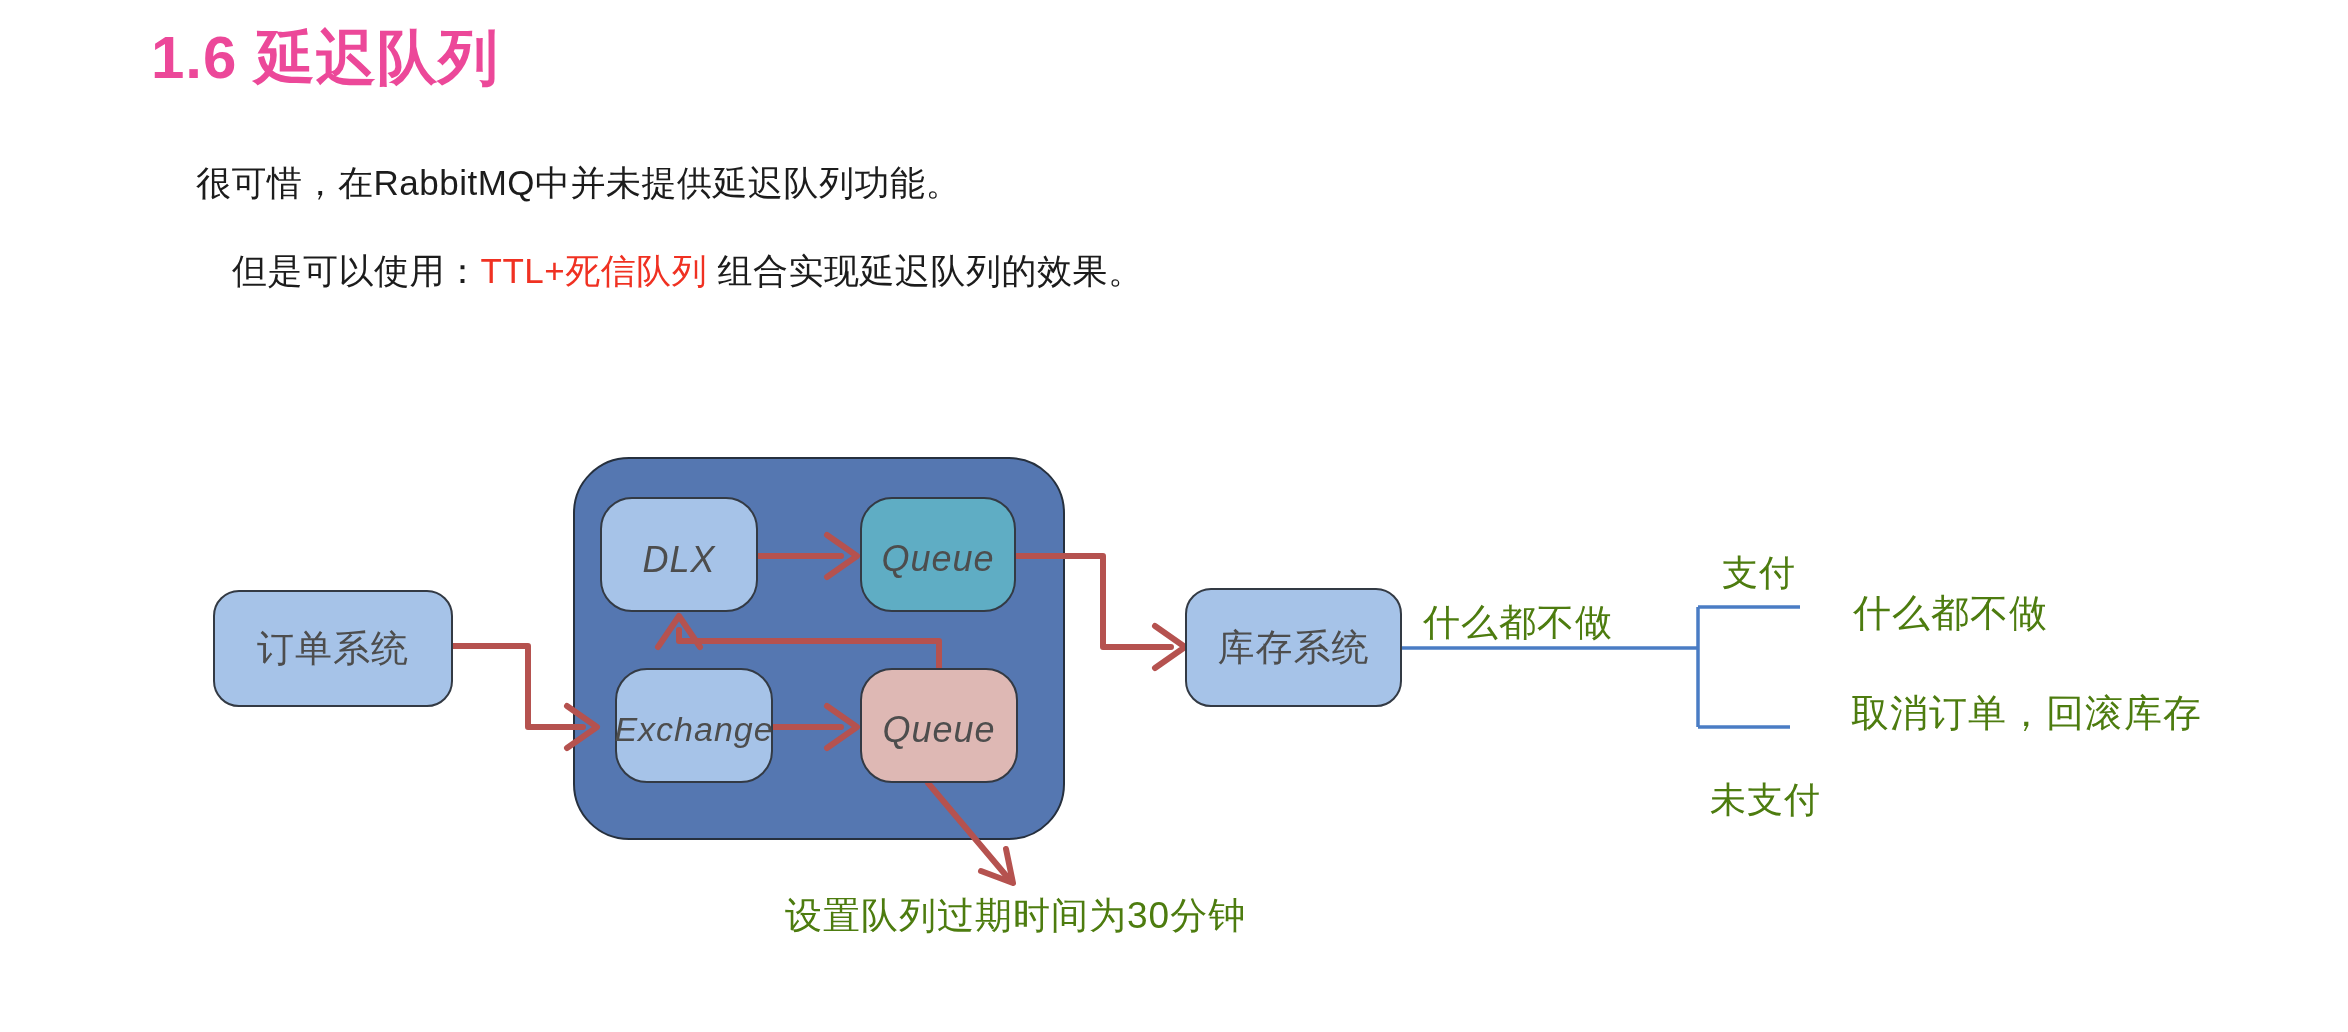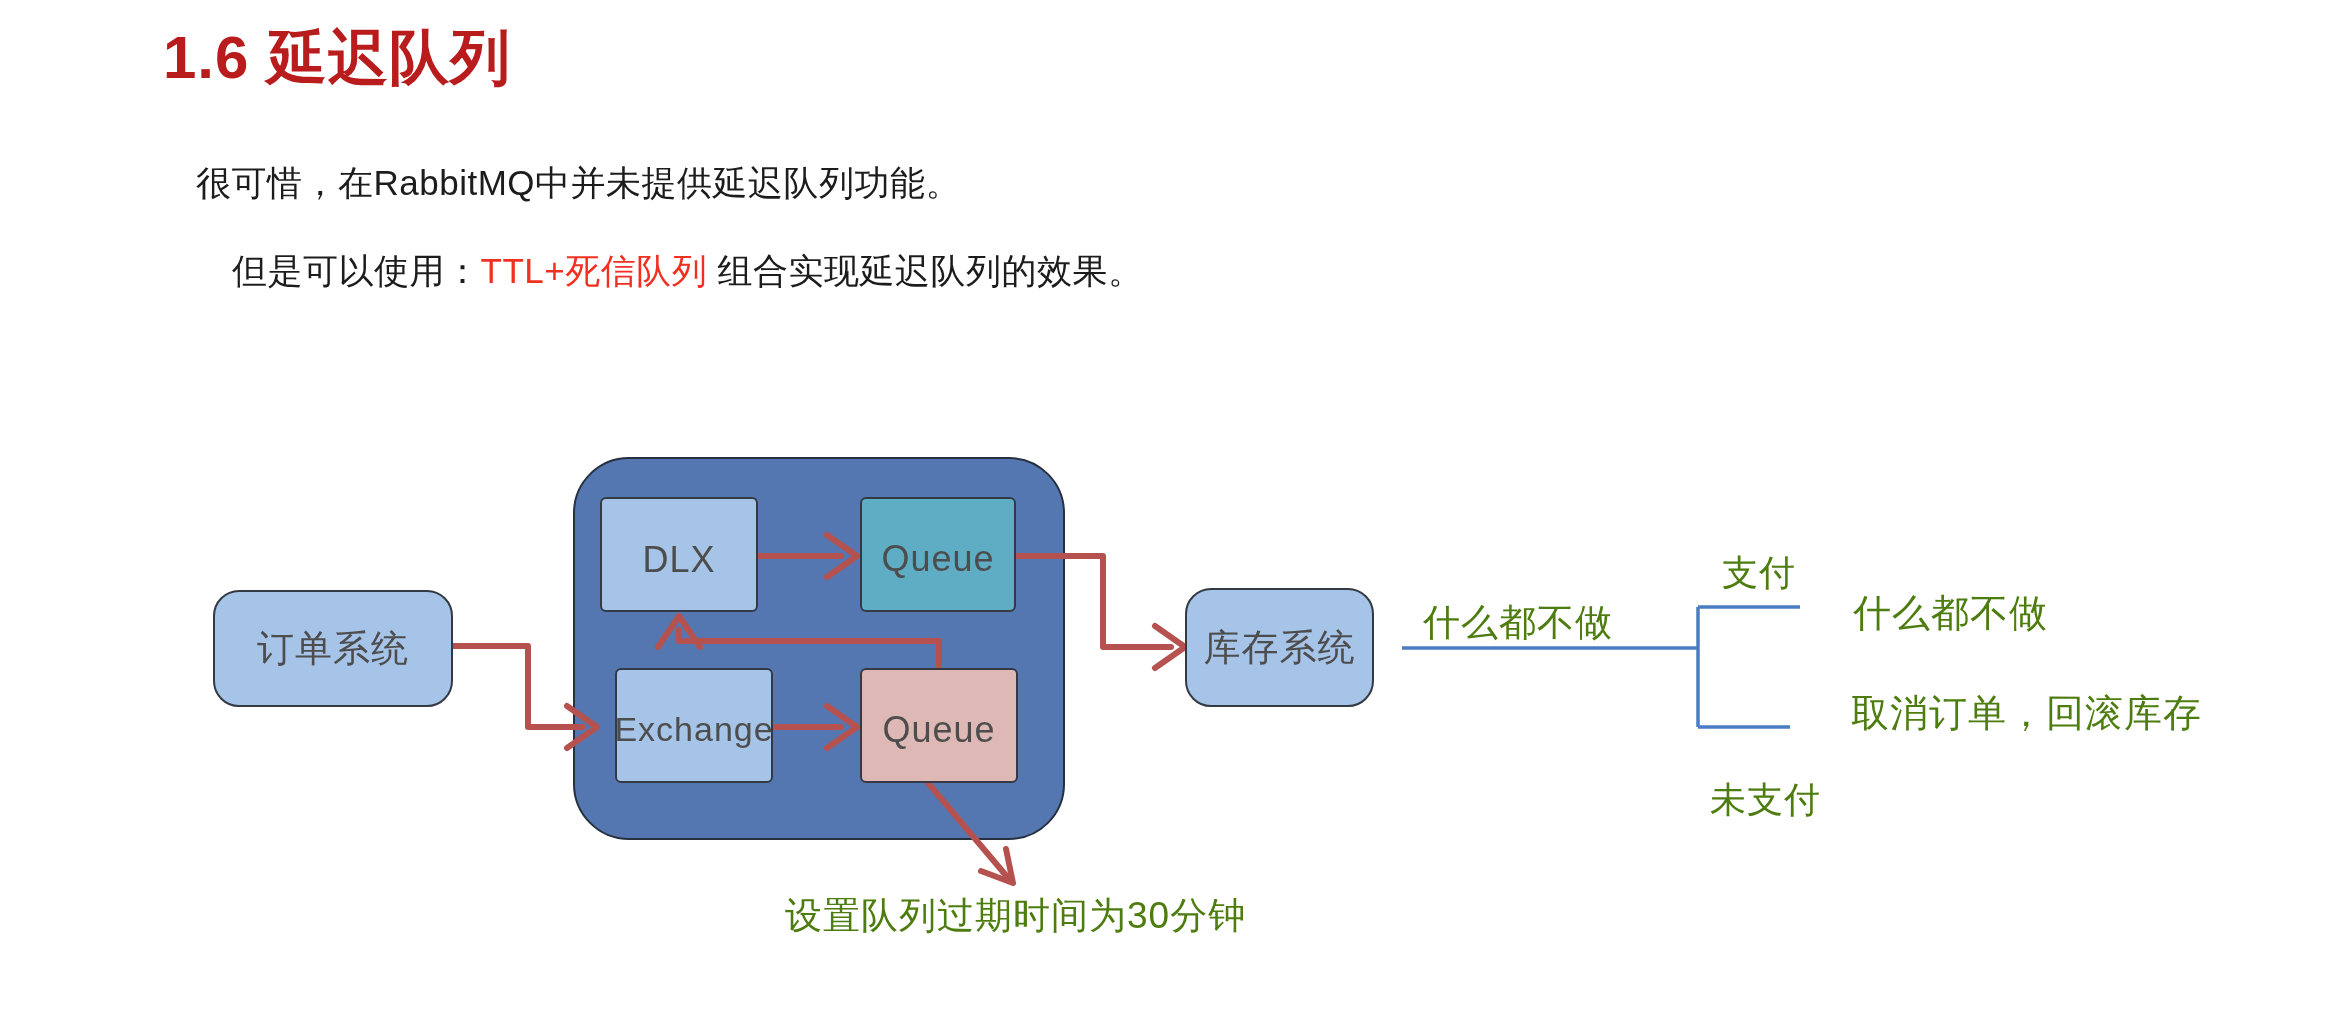--- a/index.html
+++ b/index.html
@@ -1,38 +1,38 @@
 <!DOCTYPE html>
 <html><head>
 <meta charset="utf-8">
 <style>
   html,body{margin:0;padding:0;background:#fff;}
   body{font-family:"Liberation Sans","DejaVu Sans",sans-serif;}
   .page{position:relative;width:2348px;height:1032px;background:#ffffff;overflow:hidden;}
 
-  .title{position:absolute;left:163px;top:18px;font-size:60px;font-weight:800;color:#b91c1c;letter-spacing:1px;}
+  .title{position:absolute;left:151px;top:18px;font-size:60px;font-weight:800;color:#ec4899;letter-spacing:1px;}
 
   .para{position:absolute;left:196px;font-size:35px;color:#1c1c1c;font-weight:500;letter-spacing:0.5px;white-space:nowrap;}
   .para.p1{top:160px;}
   .para.p2{top:248px;margin-left:36px;}
   .hl-red{color:#F03122;}
 
   
   .node{position:absolute;display:flex;align-items:center;justify-content:center;
         border:2px solid #333a44;border-radius:26px;background:#A6C3E8;
         color:#4d4d4d;font-size:37px;font-weight:500;letter-spacing:1px;box-sizing:border-box;}
   .container-box{position:absolute;left:573px;top:457px;width:492px;height:383px;
         background:#5577B1;border:2px solid #26303e;border-radius:56px;box-sizing:border-box;}
-  .inner{border-radius:6px;font-size:36px;}
+  .inner{border-radius:32px;font-size:36px;font-style:italic;}
   .n-order{left:213px;top:590px;width:240px;height:117px;text-align:center;}
   .n-dlx{left:600px;top:497px;width:158px;height:115px;padding-top:10px;}
   .n-dlxq{left:860px;top:497px;width:156px;height:115px;background:#5FADC4;padding-top:8px;}
   .n-exch{left:615px;top:668px;width:158px;height:115px;font-size:34px;padding-top:8px;}
   .n-q{left:860px;top:668px;width:158px;height:115px;background:#DEB8B4;padding-top:8px;}
-  .n-inv{left:1185px;top:588px;width:189px;height:119px;}
+  .n-inv{left:1185px;top:588px;width:217px;height:119px;}
 
   svg.wires{position:absolute;left:0;top:0;width:2348px;height:1032px;pointer-events:none;}
   .red{stroke:#B5524F;stroke-width:6;fill:none;stroke-linecap:round;stroke-linejoin:round;}
   .blue{stroke:#4A7CC4;stroke-width:3.5;fill:none;}
 
   .lbl{position:absolute;color:#4d7c0f;font-size:37px;font-weight:400;letter-spacing:1px;white-space:nowrap;}
   .lbl.judge{left:1423px;top:598px;}
   .lbl.paid{left:1722px;top:549px;font-size:36px;}
   .lbl.unpaid{left:1710px;top:740px;font-size:36px;margin-top:36px;}
   .lbl.nothing{left:1853px;top:588px;font-size:38px;}

